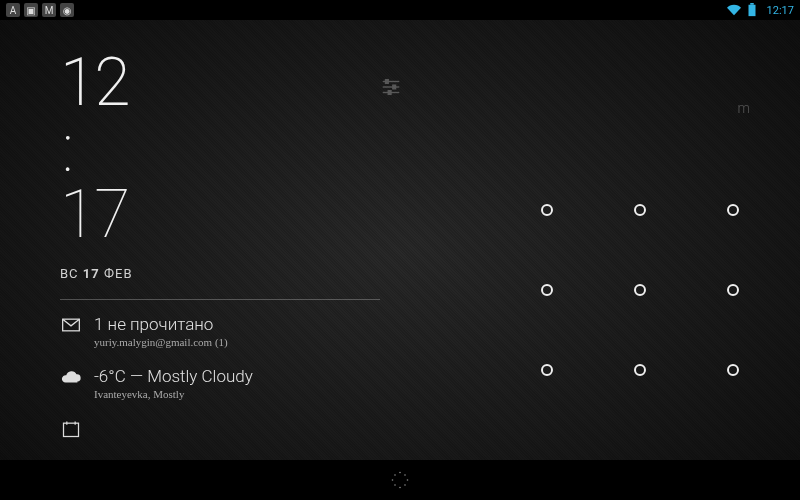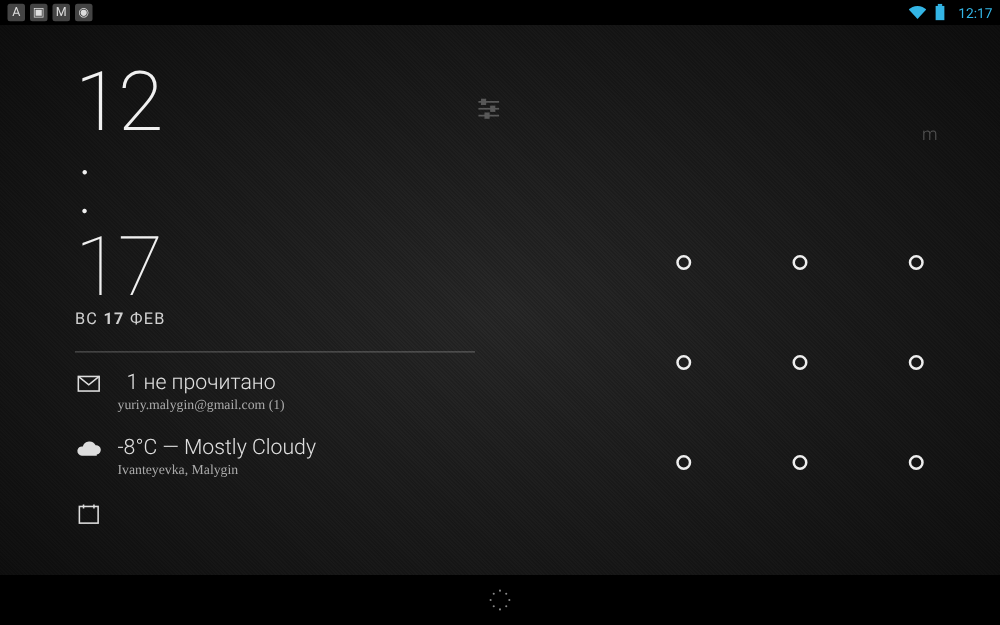--- a/index.html
+++ b/index.html
@@ -50,29 +50,29 @@
 
   
   .clock {
     font-weight: 100; font-size: 66px; letter-spacing: -2px;
     line-height: 1; color: #f0f0f0;
     display: flex; align-items: flex-start; flex-direction: column;
   }
   .clock .hours { font-weight: 200; }
   .clock .minutes { font-weight: 100; }
   .clock .colon { font-weight: 100; padding: 0 2px; }
-  .date { font-size: 13px; letter-spacing: 1px; color: #d0d0d0; margin-top: 0; }
+  .date { font-size: 13px; letter-spacing: 1px; color: #d0d0d0; margin-top: 18px; }
   .date .bold { font-weight: 700; }
 
   .divider { border: none; border-top: 1px solid rgba(255,255,255,0.25); margin: 18px 0 14px 0; width: 320px; }
 
   
   .ext { display: flex; align-items: flex-start; gap: 12px; margin-bottom: 18px; color: #e0e0e0; }
   .ext .icon { width: 22px; height: 22px; flex: 0 0 22px; display:flex; align-items:center; justify-content:center; color:#ddd; }
-  .ext .title { font-size: 17px; font-weight: 300; text-align: center; }
+  .ext .title { font-size: 17px; font-weight: 300; }
   .ext .sub { font-size: 11px; color: #aaa; margin-top: 2px; font-family: Liberation Serif, serif; }
 
   
   .settings-mini {
     position: absolute; left: 380px; top: 56px;
     opacity: 0.35; width: 22px; height: 22px;
   }
 
   
   .owner-info {
@@ -163,22 +163,22 @@
       </div>
     </div>
 
     <div class="ext">
       <span class="icon">
         <svg viewBox="0 0 24 24" width="22" height="22">
             <path fill="#ddd" d="M19 18H6a4 4 0 1 1 .8-7.93A6 6 0 0 1 18 9a4 4 0 0 1 1 8z"></path>
           </svg>
       </span>
       <div>
-        <div class="title">-8°C — Mostly Cloudy</div>
-        <div class="sub">Ivanteyevka, Malygin</div>
+        <div class="title">-6°C — Mostly Cloudy</div>
+        <div class="sub">Ivanteyevka, Mostly</div>
       </div>
     </div>
 
     <div class="ext">
       <span class="icon">
         <svg viewBox="0 0 24 24" width="20" height="20">
             <rect x="3" y="5" width="18" height="16" fill="none" stroke="#ddd" stroke-width="1.5"></rect>
             <line x1="7" y1="3" x2="7" y2="7" stroke="#ddd" stroke-width="1.5"></line>
             <line x1="17" y1="3" x2="17" y2="7" stroke="#ddd" stroke-width="1.5"></line>
           </svg>

